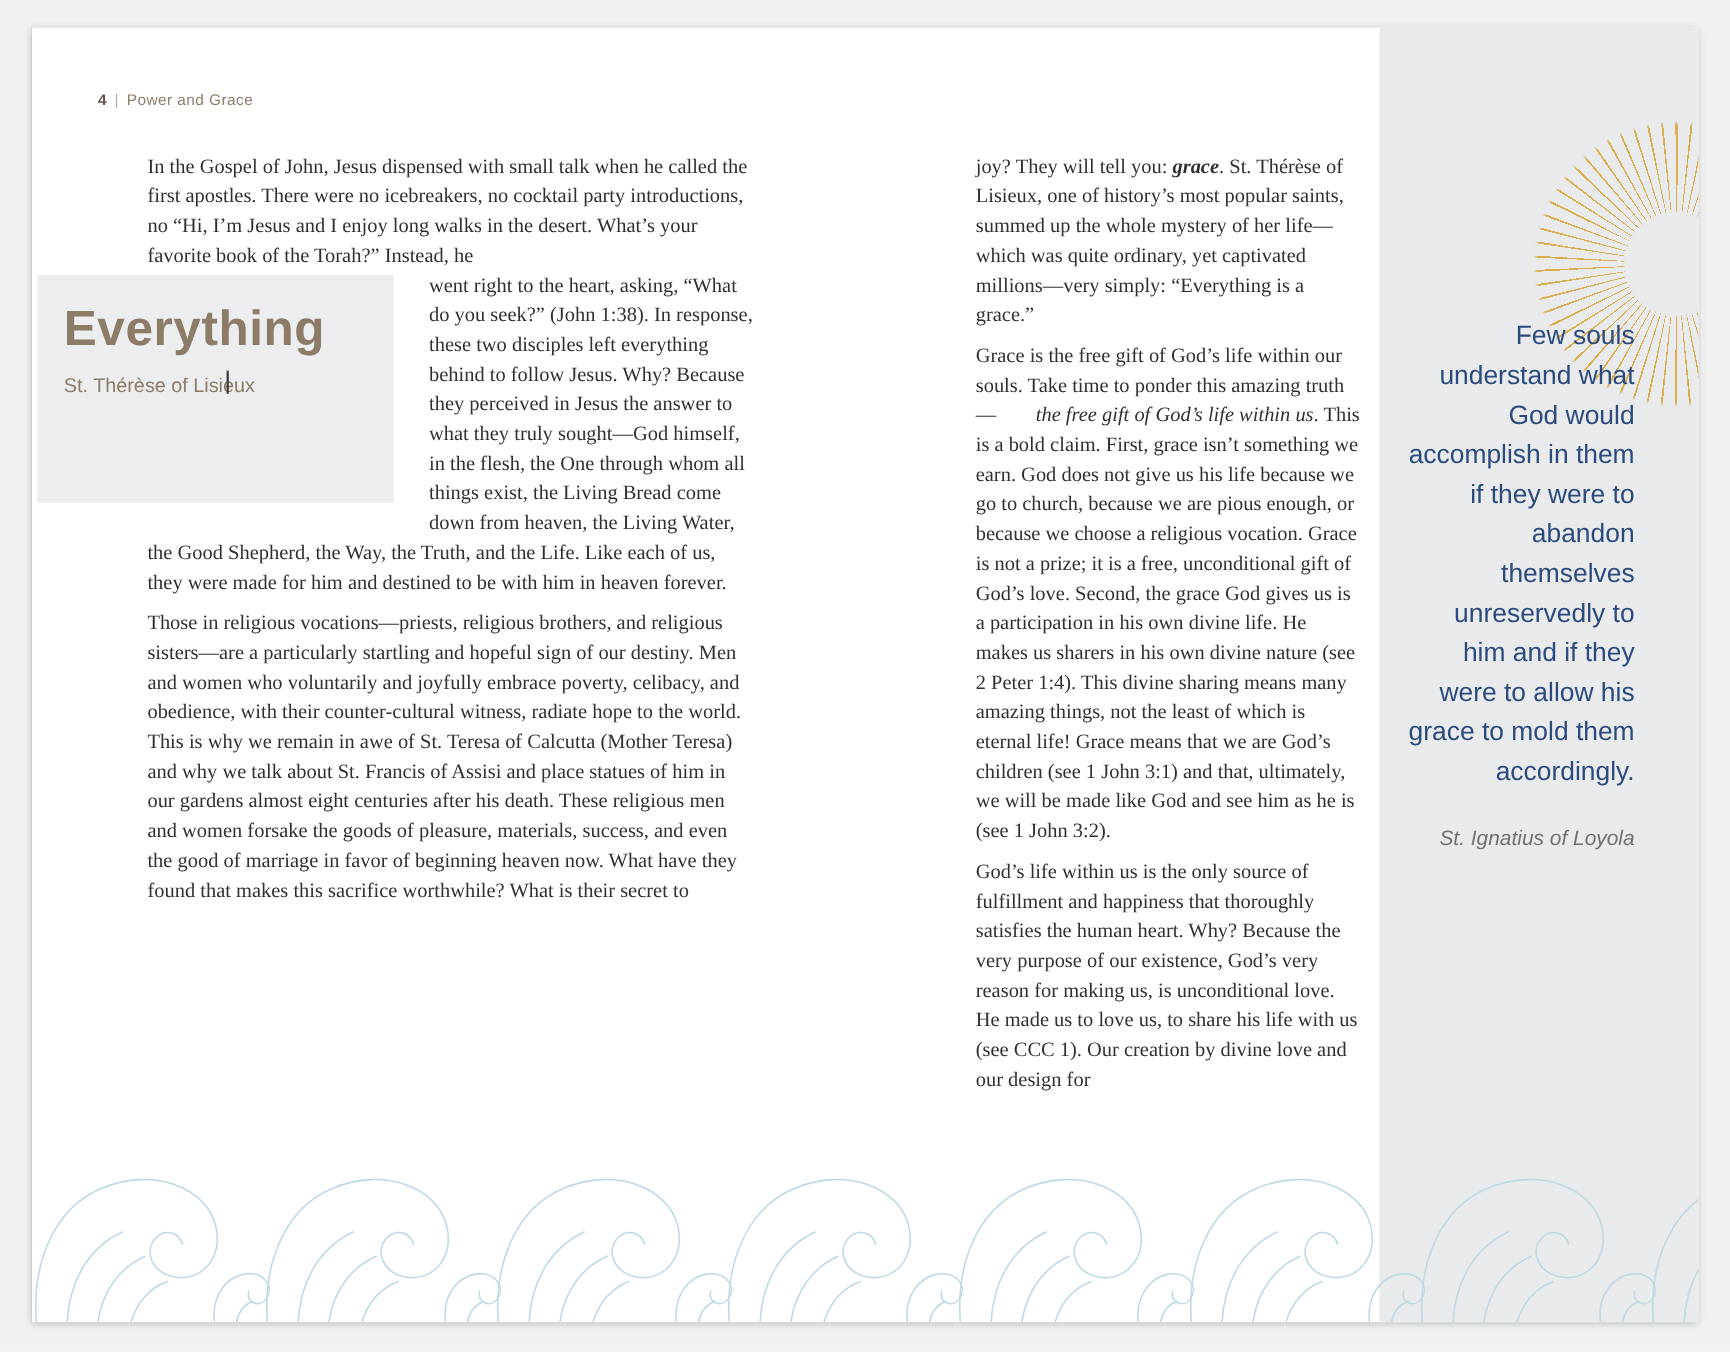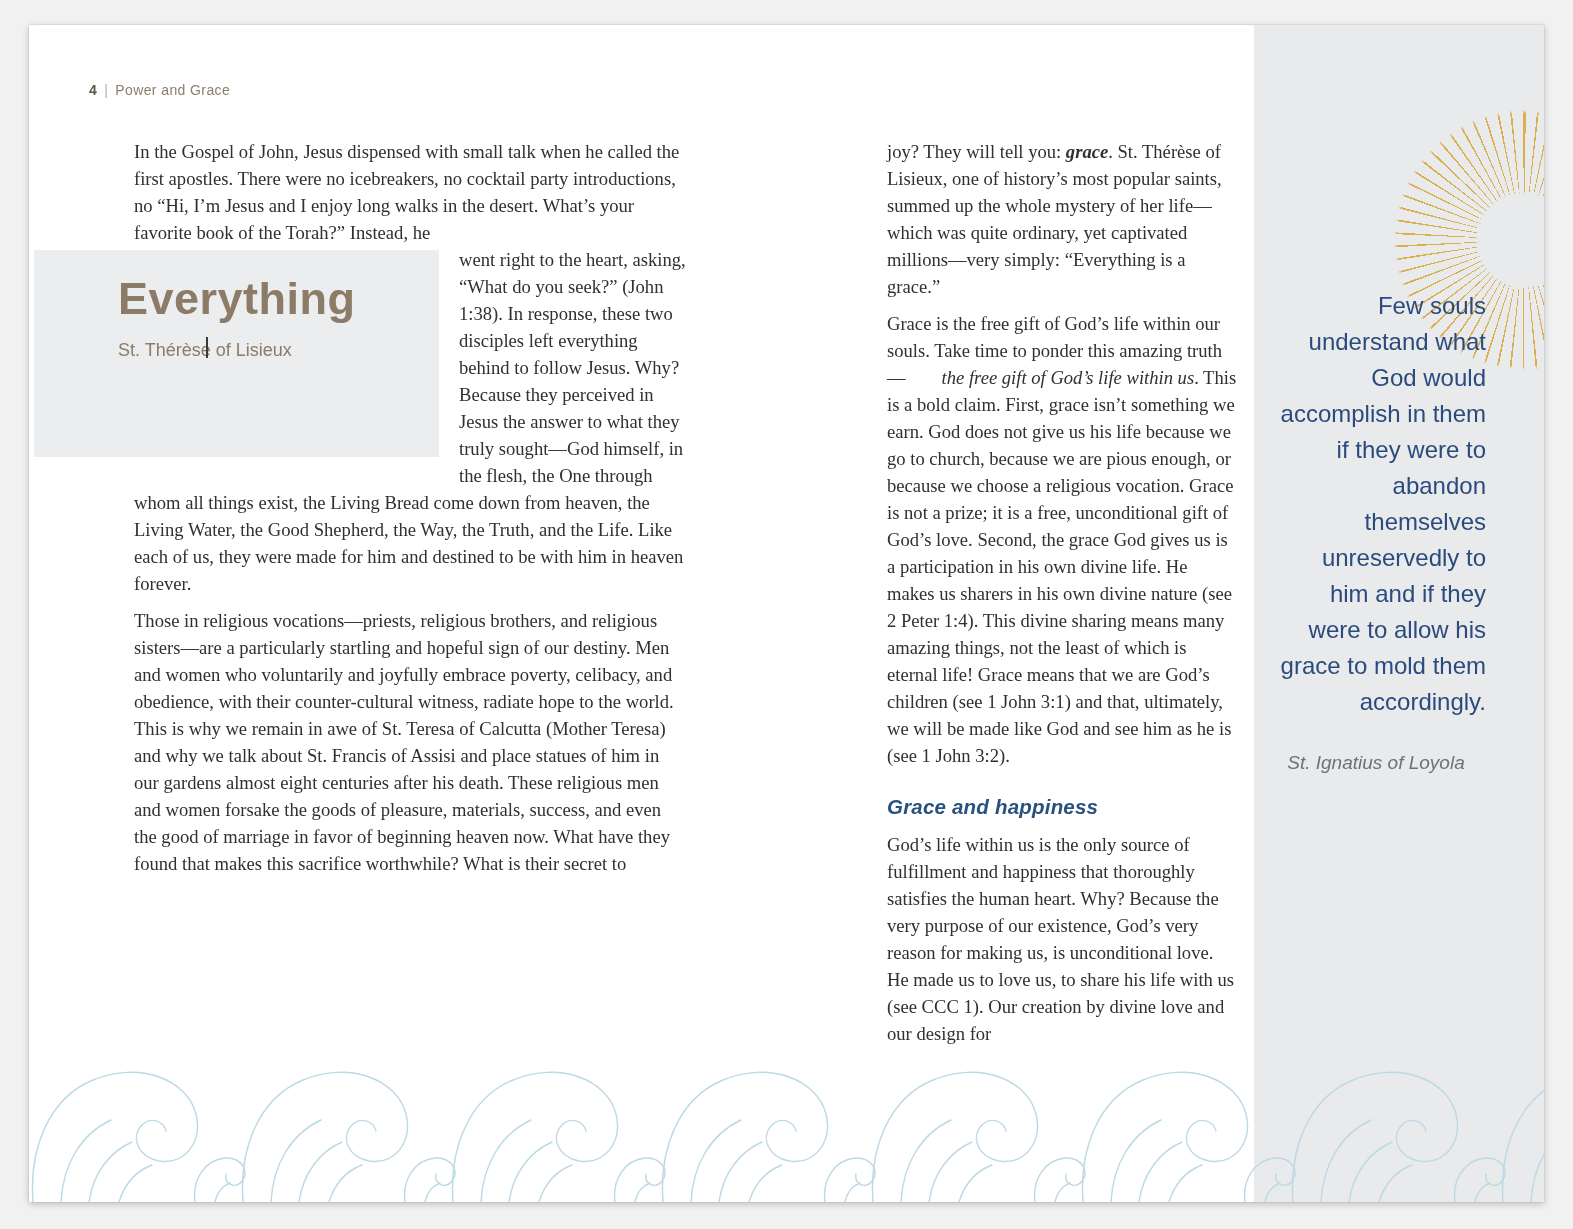--- a/index.html
+++ b/index.html
@@ -28,23 +28,23 @@
   .body-p .bi { font-weight:bold; font-style:italic; }
   .body-p .it { font-style:italic;margin-left:36px; }
   .subhead { font-family:"Liberation Sans", sans-serif; font-style:italic; font-weight:bold;
              font-size:20.5px; color:#27517f; margin:26px 0 12px 0; letter-spacing:.2px; }
 
   
   .wrapzone { overflow:visible; }
   .wrapzone .cont { margin-top:0; }
   .p-nogap { margin-bottom:0; }
   .pullquote {
-    float:left; width:405px; height:207px;
-    margin:4px 20px 8px -100px;
-    background:#ecedee; padding:24px 10px 0 84px;
+    float:left; width:324px; height:207px;
+    margin:4px 32px 8px -100px;
+    background:#ecedee; padding:24px 10px 0 24px;
     font-family:"Liberation Sans", sans-serif; color:#8c7b67;
   }
   .pq-line1 { font-size:45px; font-weight:bold; letter-spacing:.5px; line-height:50px; }
   .pq-line2 { font-size:45px; font-weight:bold; line-height:58px; }
   .pq-script { font-family:"DejaVu Serif", serif; font-style:italic; font-weight:600;
                font-size:42px; color:#d2a12f; padding-left:8px; }
   .pq-attr { margin-top:16px; font-size:18px; font-weight:normal; color:#8c7b67; }
 
   
   .sidebar { position:absolute; right:0; top:0; width:290px; height:100%;
@@ -52,21 +52,21 @@
   .sun { position:absolute; left:130px; top:75px; width:280px; height:280px;
          background:repeating-conic-gradient(#dcae4e 0deg .8deg, transparent .8deg 5.8deg);
          -webkit-mask:radial-gradient(closest-side, transparent 0 33%, #000 35% 90%, transparent 93%);
          mask:radial-gradient(closest-side, transparent 0 33%, #000 35% 90%, transparent 93%);
          border-radius:50%; }
   .sidebar-quote { position:absolute; top:263px; right:58px; width:208px; z-index:2;
                    font-family:"Liberation Sans", sans-serif; font-size:24px; line-height:36px;
                    color:#2b4b7e; text-align:right; }
   .sidebar-attr { position:absolute; top:727px; right:58px; width:220px; z-index:2;
                   font-family:"Liberation Sans", sans-serif; font-style:italic;
-                  font-size:19px; color:#6f7173; text-align:center; }
+                  font-size:19px; color:#6f7173; text-align:right; }
 
   
   .waves { position:absolute; left:0; bottom:0; width:1515px; height:150px; z-index:2;
            pointer-events:none; }
 
   
   .caret { position:absolute; left:177px; top:312px; width:1.5px; height:21px;
            background:#3a3a3a; z-index:4; }
 </style>
 </head>
@@ -116,19 +116,18 @@
         <div class="pq-attr">St. Thérèse of Lisieux</div>
       </aside>
       <p class="body-p cont">went right to the heart, asking, “What do you seek?” (John 1:38). In response, these two disciples left everything behind to follow Jesus. Why? Because they perceived in Jesus the answer to what they truly sought—God himself, in the flesh, the One through whom all things exist, the Living Bread come down from heaven, the Living Water, the Good Shepherd, the Way, the Truth, and the Life. Like each of us, they were made for him and destined to be with him in heaven forever.</p>
     </div>
     <p class="body-p">Those in religious vocations—priests, religious brothers, and religious sisters—are a particularly startling and hopeful sign of our destiny. Men and women who voluntarily and joyfully embrace poverty, celibacy, and obedience, with their counter-cultural witness, radiate hope to the world. This is why we remain in awe of St. Teresa of Calcutta (Mother Teresa) and why we talk about St. Francis of Assisi and place statues of him in our gardens almost eight centuries after his death. These religious men and women forsake the goods of pleasure, materials, success, and even the good of marriage in favor of beginning heaven now. What have they found that makes this sacrifice worthwhile? What is their secret to</p>
   </main>
 
   <main class="col-right">
     <p class="body-p"><span>joy? They will tell you: </span><span class="bi">grace</span><span>. St. Thérèse of Lisieux, one of history’s most popular saints, summed up the whole mystery of her life—which was quite ordinary, yet captivated millions—very simply: “Everything is a grace.”</span></p>
     <p class="body-p"><span>Grace is the free gift of God’s life within our souls. Take time to ponder this amazing truth—</span><span class="it">the free gift of God’s life within us</span><span>. This is a bold claim. First, grace isn’t something we earn. God does not give us his life because we go to church, because we are pious enough, or because we choose a religious vocation. Grace is not a prize; it is a free, unconditional gift of God’s love. Second, the grace God gives us is a participation in his own divine life. He makes us sharers in his own divine nature (see 2 Peter 1:4). This divine sharing means many amazing things, not the least of which is eternal life! Grace means that we are God’s children (see 1 John 3:1) and that, ultimately, we will be made like God and see him as he is (see 1 John 3:2).</span></p>
-    <h3 class="subhead">Grace and happiness</h3>
     <p class="body-p">God’s life within us is the only source of fulfillment and happiness that thoroughly satisfies the human heart. Why? Because the very purpose of our existence, God’s very reason for making us, is unconditional love. He made us to love us, to share his life with us (see CCC 1). Our creation by divine love and our design for</p>
   </main>
 
   <div class="caret"></div>
 
 </div>
 
 </body></html>

